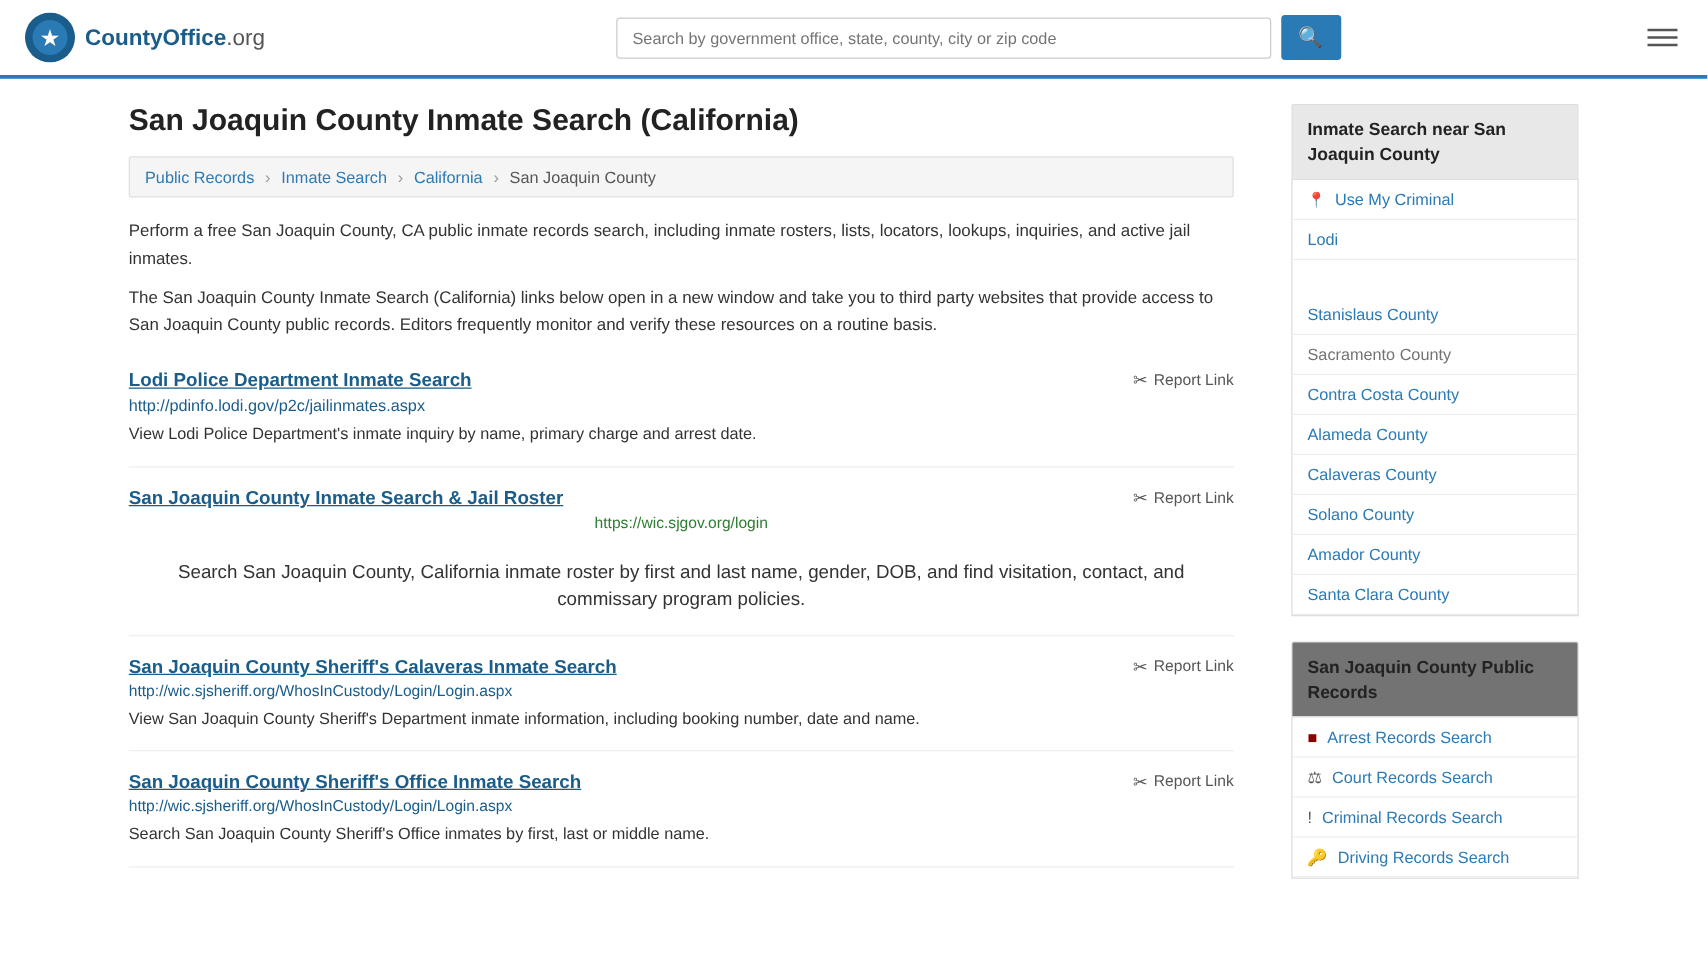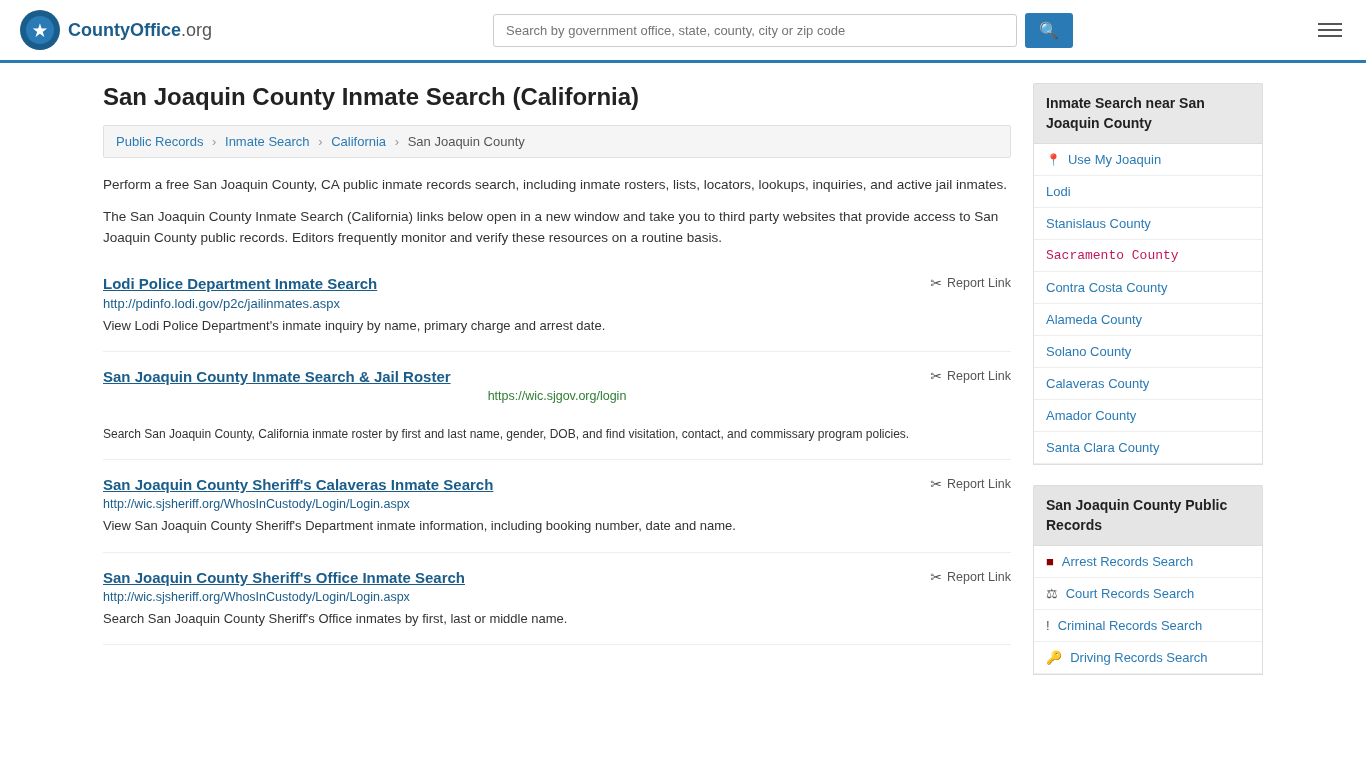--- a/index.html
+++ b/index.html
@@ -58,21 +58,21 @@
       gap: 5px;
       padding: 4px;
     }
 
     
     #main-container {
       max-width: 1200px;
       margin: 0 auto;
       padding: 20px 20px;
       display: flex;
-      gap: 22px;
+      gap: 46px;
     }
     #content {
       flex: 1;
       max-width: 920px;
     }
     #sidebar {
       width: 230px;
       flex-shrink: 0;
     }
 
@@ -230,21 +230,21 @@
   </div>
         <div class="result-item" style="border-bottom: 1px solid rgb(238, 238, 238); padding: 16px 0px;">
     <div style="display:flex;align-items:flex-start;justify-content:space-between;margin-bottom:4px;">
       <a href="#" style="font-size:15px;font-weight:bold;color:#1a5c8a;text-decoration:underline;cursor:pointer;">San Joaquin County Inmate Search &amp; Jail Roster</a>
       <button style="display:flex;align-items:center;gap:5px;color:#555;font-size:12.5px;cursor:pointer;white-space:nowrap;margin-left:12px;background:none;border:none;">
         <span style="font-size:14px;">✂</span>
         <span>Report Link</span>
       </button>
     </div>
     <div style="font-size:12.5px;color:#2e7d32;margin-bottom:22px;text-align:center;">https://wic.sjgov.org/login</div>
-    <div style="font-size:12px;color:#333;line-height:1.5;">Search San Joaquin County, California inmate roster by first and last name, gender, DOB, and find visitation, contact, and commissary program policies.</div>
+    <div style="font-size:15px;color:#333;line-height:1.5;text-align:center;">Search San Joaquin County, California inmate roster by first and last name, gender, DOB, and find visitation, contact, and commissary program policies.</div>
   </div>
         <div class="result-item" style="border-bottom: 1px solid rgb(238, 238, 238); padding: 16px 0px;">
     <div style="display:flex;align-items:flex-start;justify-content:space-between;margin-bottom:4px;">
       <a href="#" style="font-size:15px;font-weight:bold;color:#1a5c8a;text-decoration:underline;cursor:pointer;">San Joaquin County Sheriff's Calaveras Inmate Search</a>
       <button style="display:flex;align-items:center;gap:5px;color:#555;font-size:12.5px;cursor:pointer;white-space:nowrap;margin-left:12px;background:none;border:none;">
         <span style="font-size:14px;">✂</span>
         <span>Report Link</span>
       </button>
     </div>
     <div style="font-size:12.5px;color:#1a5c8a;margin-bottom:5px;">http://wic.sjsheriff.org/WhosInCustody/Login/Login.aspx</div>
@@ -265,80 +265,80 @@
 
   </div>
 
   <div id="sidebar">
 
     <div class="sidebar-section-title" style="background:#e8e8e8;padding:10px 12px;font-size:14px;font-weight:bold;color:#222;border-radius:2px 2px 0 0;border:1px solid #ddd;border-bottom:none;line-height:1.4;">Inmate Search near San Joaquin County</div>
     <ul class="sidebar-list" id="nearby-list" style="list-style:none;border:1px solid #ddd;margin-bottom:20px;padding:0;">
     <li style="border-bottom: 1px solid rgb(238, 238, 238);">
           <a href="#" style="display:flex;align-items:center;gap:7px;padding:8px 12px;color:#2a7ab5;text-decoration:none;font-size:13px;">
       <span style="color:#c0392b;font-size:12px;">📍</span>
-      <span>Use My Joaquin</span>
+      <span>Use My Criminal</span>
     </a>
         </li>
         <li style="border-bottom: 1px solid rgb(238, 238, 238);">
           <a href="#" style="display:flex;align-items:center;gap:7px;padding:8px 12px;color:#2a7ab5;text-decoration:none;font-size:13px;">
 
       <span>Lodi</span>
     </a>
         </li>
-        <li style="border-bottom: 1px solid rgb(238, 238, 238);">
+        <li style="border-bottom: 1px solid rgb(238, 238, 238); margin-top: 28px;">
           <a href="#" style="display:flex;align-items:center;gap:7px;padding:8px 12px;color:#2a7ab5;text-decoration:none;font-size:13px;">
 
       <span>Stanislaus County</span>
     </a>
         </li>
         <li style="border-bottom: 1px solid rgb(238, 238, 238);">
-          <a href="#" style="display:flex;align-items:center;gap:7px;padding:8px 12px;color:#be185d;text-decoration:none;font-size:13px;font-family:Liberation Mono, monospace;">
+          <a href="#" style="display:flex;align-items:center;gap:7px;padding:8px 12px;color:#737373;text-decoration:none;font-size:13px;">
 
       <span>Sacramento County</span>
     </a>
         </li>
         <li style="border-bottom: 1px solid rgb(238, 238, 238);">
           <a href="#" style="display:flex;align-items:center;gap:7px;padding:8px 12px;color:#2a7ab5;text-decoration:none;font-size:13px;">
 
       <span>Contra Costa County</span>
     </a>
         </li>
         <li style="border-bottom: 1px solid rgb(238, 238, 238);">
           <a href="#" style="display:flex;align-items:center;gap:7px;padding:8px 12px;color:#2a7ab5;text-decoration:none;font-size:13px;">
 
       <span>Alameda County</span>
     </a>
         </li>
         <li style="border-bottom: 1px solid rgb(238, 238, 238);">
           <a href="#" style="display:flex;align-items:center;gap:7px;padding:8px 12px;color:#2a7ab5;text-decoration:none;font-size:13px;">
 
+      <span>Calaveras County</span>
+    </a>
+        </li>
+        <li style="border-bottom: 1px solid rgb(238, 238, 238);">
+          <a href="#" style="display:flex;align-items:center;gap:7px;padding:8px 12px;color:#2a7ab5;text-decoration:none;font-size:13px;">
+
       <span>Solano County</span>
     </a>
         </li>
         <li style="border-bottom: 1px solid rgb(238, 238, 238);">
           <a href="#" style="display:flex;align-items:center;gap:7px;padding:8px 12px;color:#2a7ab5;text-decoration:none;font-size:13px;">
 
-      <span>Calaveras County</span>
-    </a>
-        </li>
-        <li style="border-bottom: 1px solid rgb(238, 238, 238);">
-          <a href="#" style="display:flex;align-items:center;gap:7px;padding:8px 12px;color:#2a7ab5;text-decoration:none;font-size:13px;">
-
       <span>Amador County</span>
     </a>
         </li>
         <li style="border-bottom: 1px solid rgb(238, 238, 238);">
           <a href="#" style="display:flex;align-items:center;gap:7px;padding:8px 12px;color:#2a7ab5;text-decoration:none;font-size:13px;">
 
       <span>Santa Clara County</span>
     </a>
         </li>
       </ul>
 
-    <div class="sidebar-section-title" style="background:#e5e5e5;padding:10px 12px;font-size:14px;font-weight:bold;color:#222;border-radius:2px 2px 0 0;border:1px solid #ddd;border-bottom:none;line-height:1.4;">San Joaquin County Public Records</div>
+    <div class="sidebar-section-title" style="background:#737373;padding:10px 12px;font-size:14px;font-weight:bold;color:#222;border-radius:2px 2px 0 0;border:1px solid #ddd;border-bottom:none;line-height:1.4;">San Joaquin County Public Records</div>
     <ul class="sidebar-sub-list" id="pub-rec-list" style="list-style:none;border:1px solid #ddd;margin-bottom:20px;padding:0;">
     <li style="border-bottom: 1px solid rgb(238, 238, 238);">
           <a href="#" style="display:flex;align-items:center;gap:8px;padding:8px 12px;color:#2a7ab5;text-decoration:none;font-size:13px;">
       <span style="color:#8B0000;font-size:13px;">■</span>
       <span>Arrest Records Search</span>
     </a>
         </li>
         <li style="border-bottom: 1px solid rgb(238, 238, 238);">
           <a href="#" style="display:flex;align-items:center;gap:8px;padding:8px 12px;color:#2a7ab5;text-decoration:none;font-size:13px;">
       <span style="color:#555;font-size:13px;">⚖</span>

